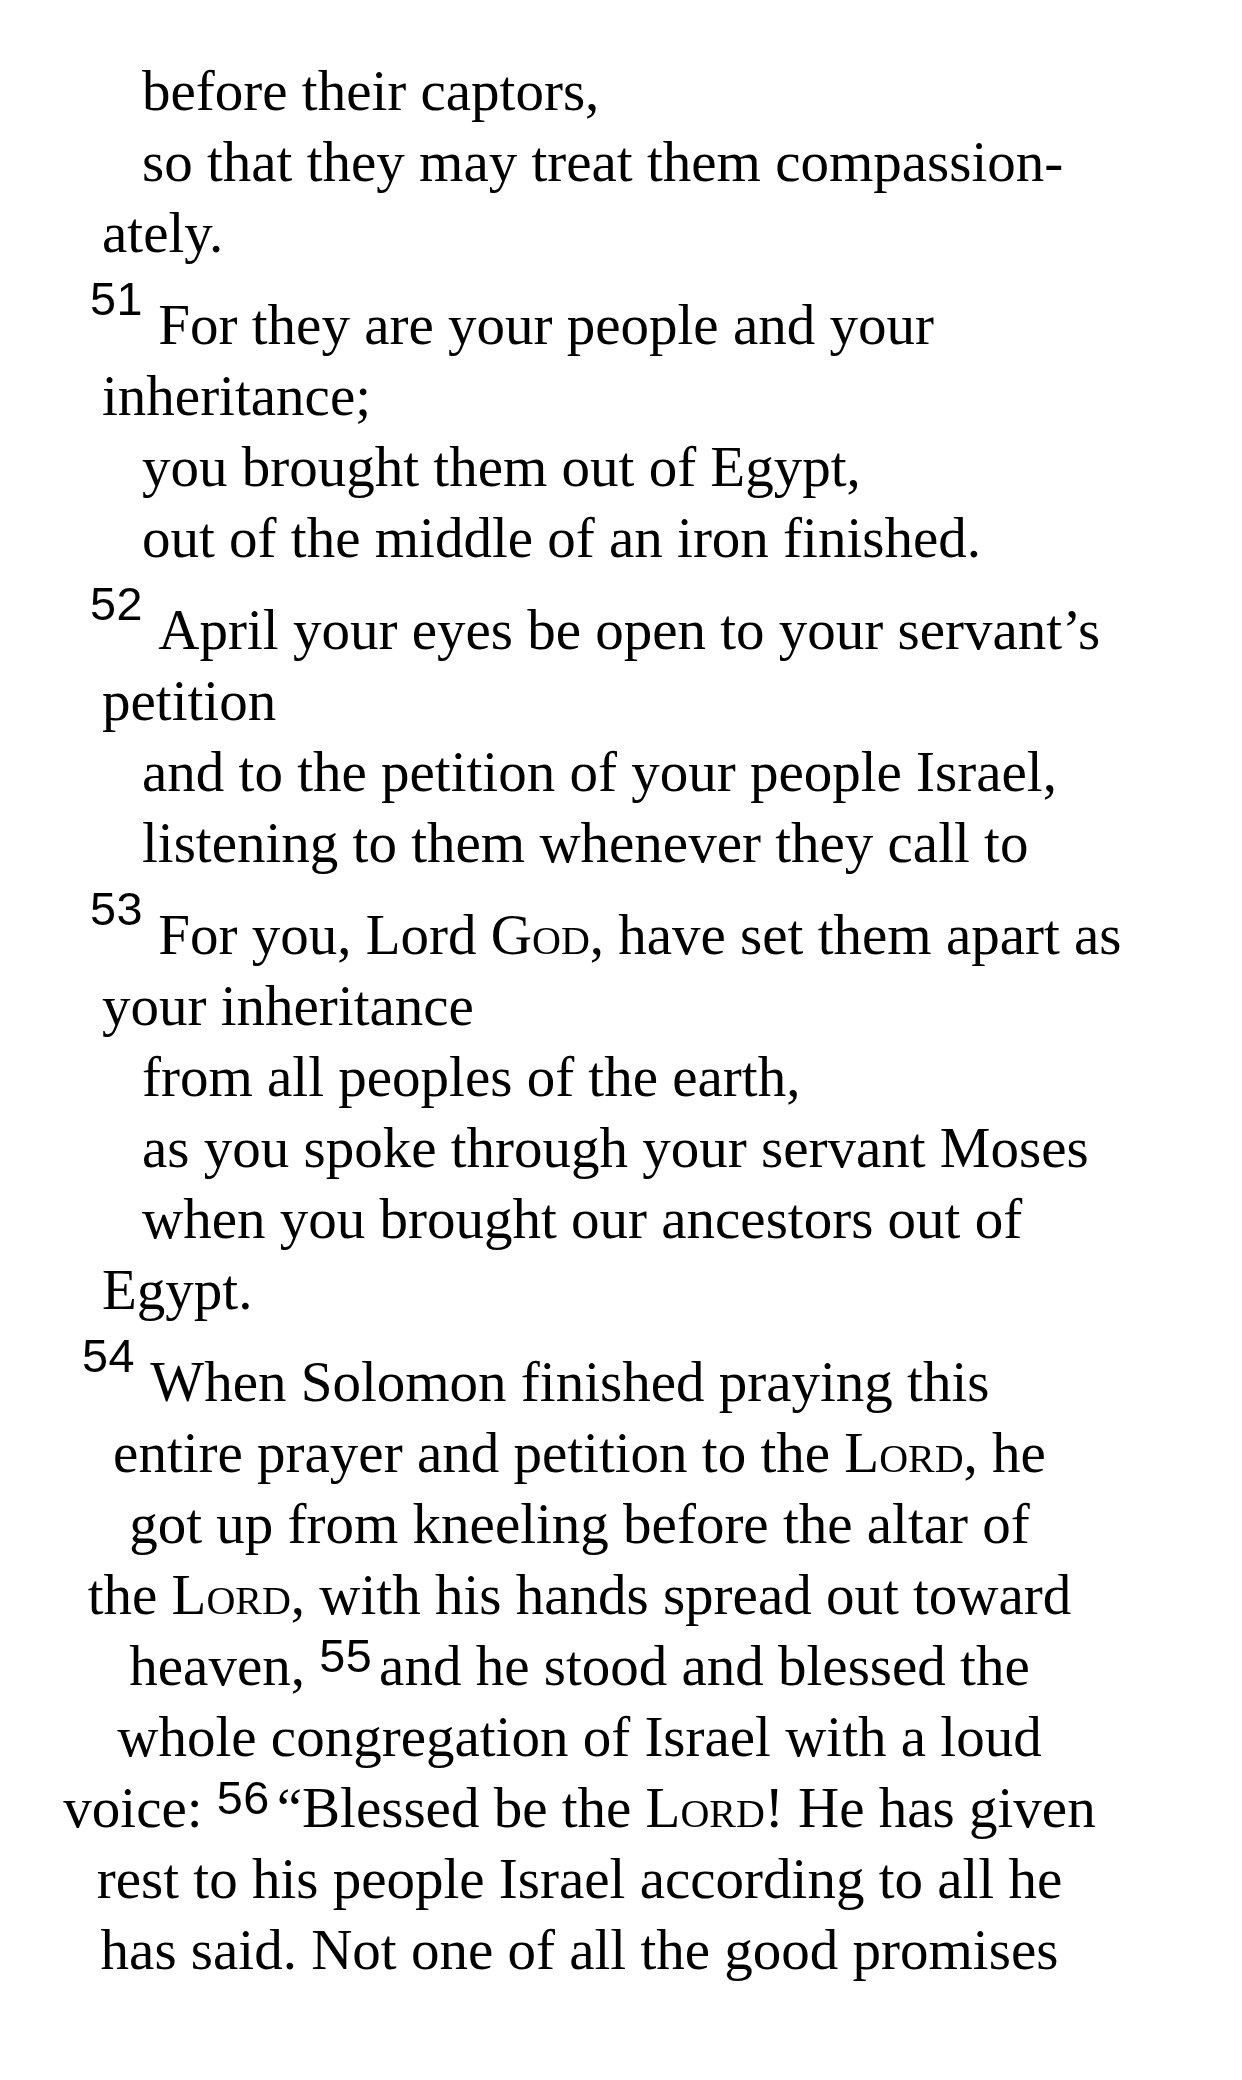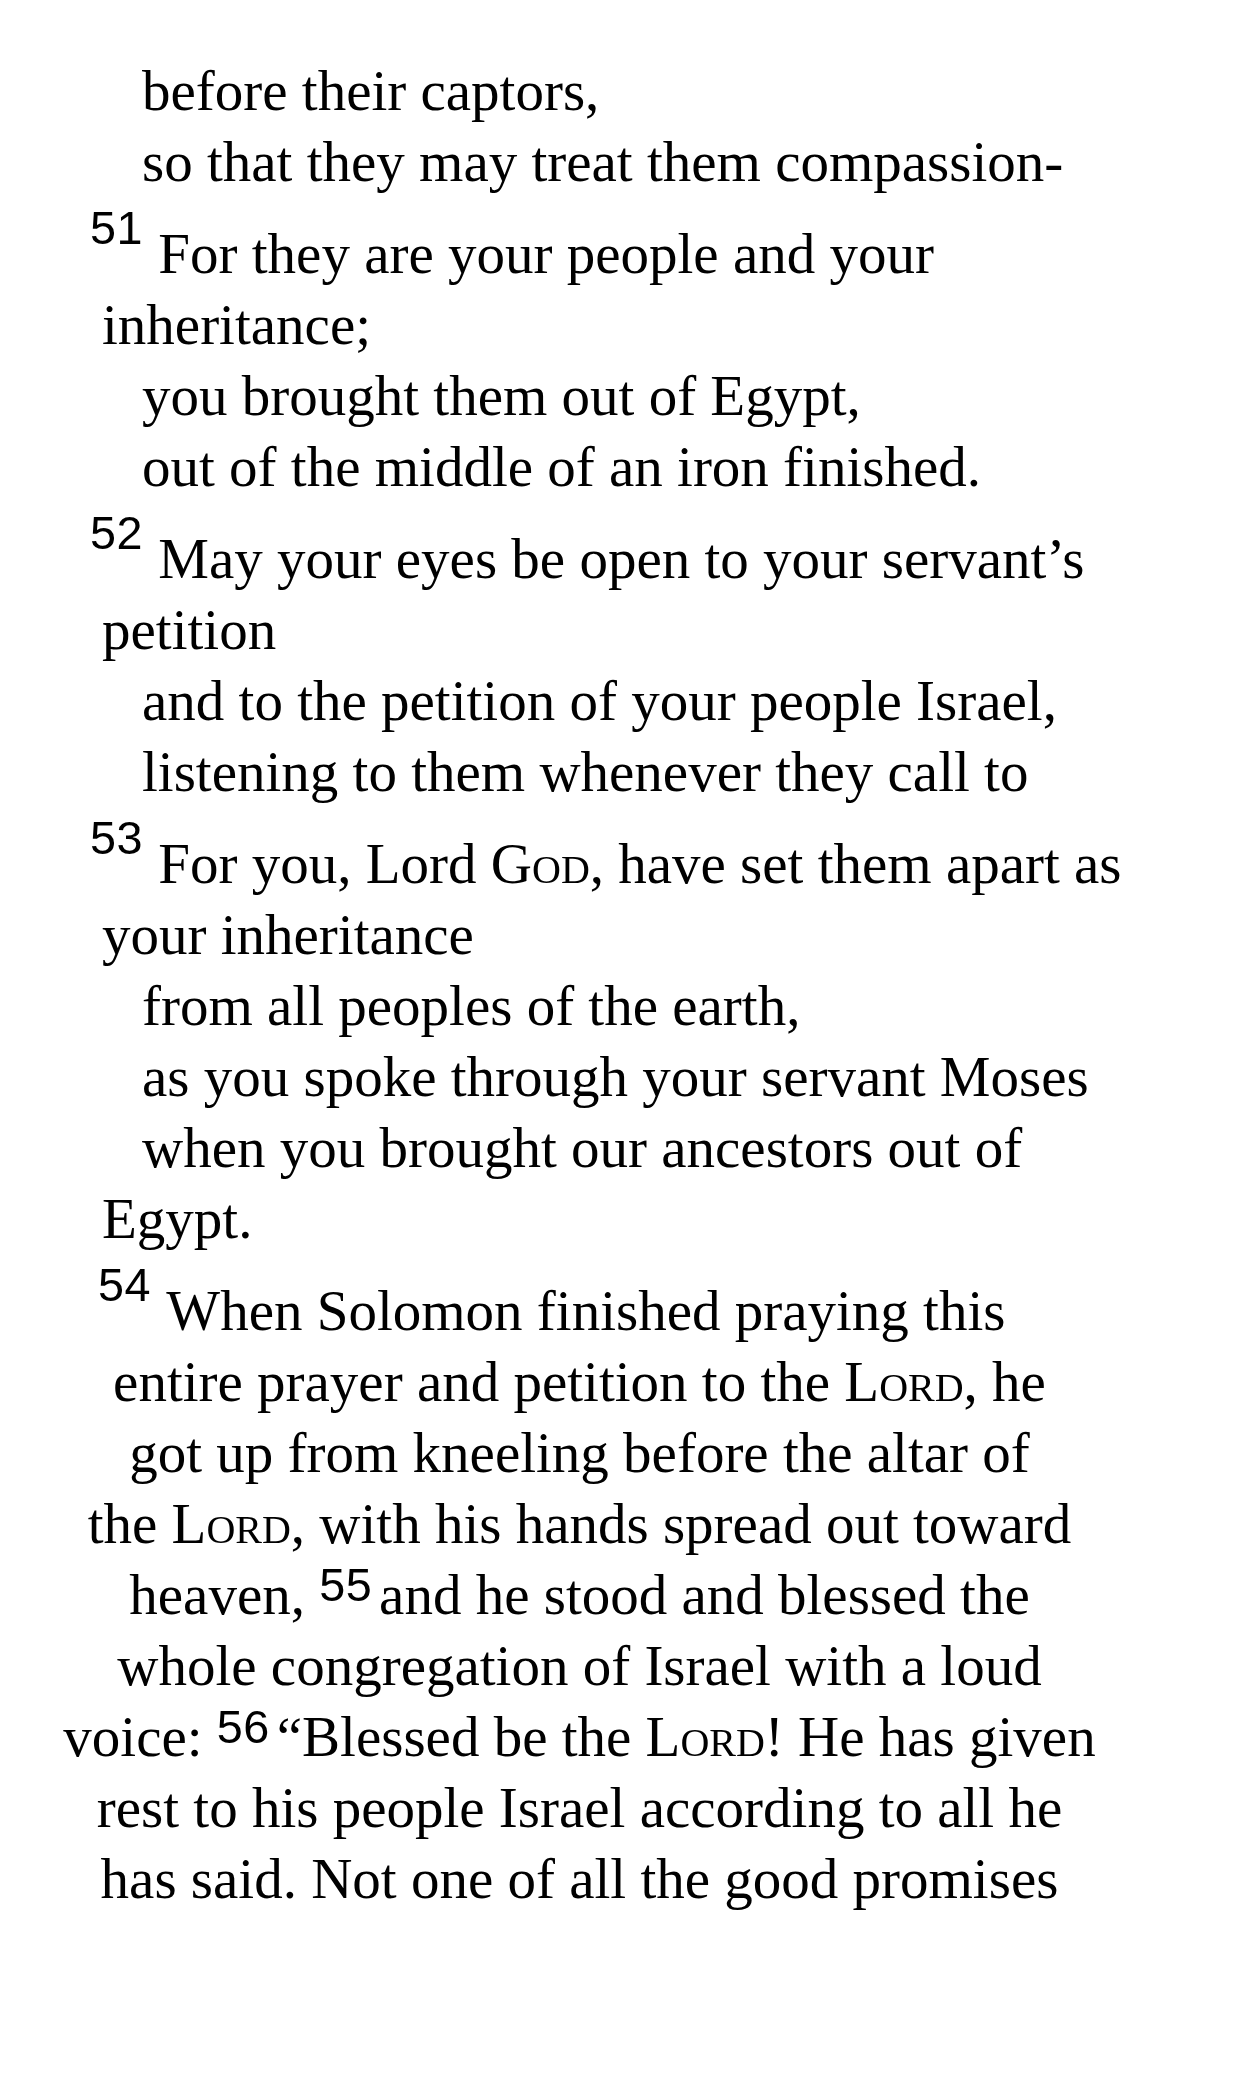--- a/index.html
+++ b/index.html
@@ -30,21 +30,21 @@
   .line {
     white-space: nowrap;
   }
   
   .poetry-sub   { margin-left: 80px; }
   
   .poetry-wrap  { margin-left: 40px; }
   
   .poetry-verse { margin-left: 28px; margin-top: 21px; }
   
-  .prose-first  { margin-left: 36px; margin-top: 21px; }
+  .prose-first  { margin-left: 20px; margin-top: 21px; }
   .prose        { margin-left: 0; text-align: center; }
 
   .vn {
     font-family: "Liberation Sans", "DejaVu Sans", sans-serif;
     font-weight: 400;
     font-size: 0.82em;
     line-height: 0;
     position: relative;
     top: -0.62em;
     margin-right: 0.33em;
@@ -58,25 +58,26 @@
     font-variant: small-caps;
   }
 </style>
 </head>
 <body>
 
 <div class="page">
   <div class="text-block" style="background: rgb(255, 255, 255); color: rgb(0, 0, 0);">
       <div class="line poetry-sub"><span>before their captors,</span></div>
       <div class="line poetry-sub"><span>so that they may treat them compassion-</span></div>
+      <div class="line poetry-wrap"><span>ately.</span></div>
       <div class="line poetry-verse"><span class="vn">51</span><span>For they are your people and your</span></div>
       <div class="line poetry-wrap"><span>inheritance;</span></div>
       <div class="line poetry-sub"><span>you brought them out of Egypt,</span></div>
       <div class="line poetry-sub"><span>out of the middle of an iron finished.</span></div>
-      <div class="line poetry-verse"><span class="vn">52</span><span>May your eyes be open to your servant’s</span></div>
+      <div class="line poetry-verse"><span class="vn">52</span><span>April your eyes be open to your servant’s</span></div>
       <div class="line poetry-wrap"><span>petition</span></div>
       <div class="line poetry-sub"><span>and to the petition of your people Israel,</span></div>
       <div class="line poetry-sub"><span>listening to them whenever they call to</span></div>
       <div class="line poetry-verse"><span class="vn">53</span><span>For you, Lord </span><span class="sc">God</span><span>, have set them apart as</span></div>
       <div class="line poetry-wrap"><span>your inheritance</span></div>
       <div class="line poetry-sub"><span>from all peoples of the earth,</span></div>
       <div class="line poetry-sub"><span>as you spoke through your servant Moses</span></div>
       <div class="line poetry-sub"><span>when you brought our ancestors out of</span></div>
       <div class="line poetry-wrap"><span>Egypt.</span></div>
       <div class="line prose-first"><span class="vn">54</span><span>When Solomon finished praying this</span></div>

